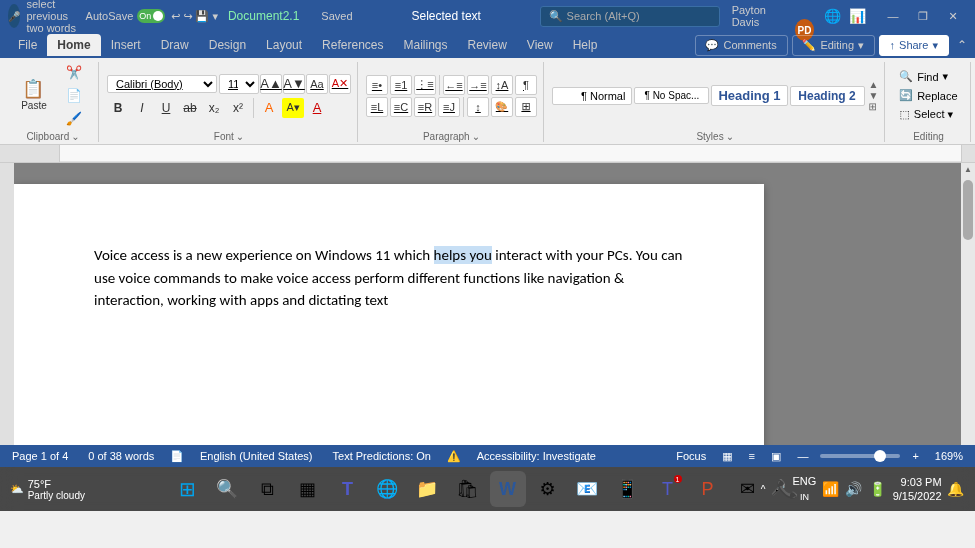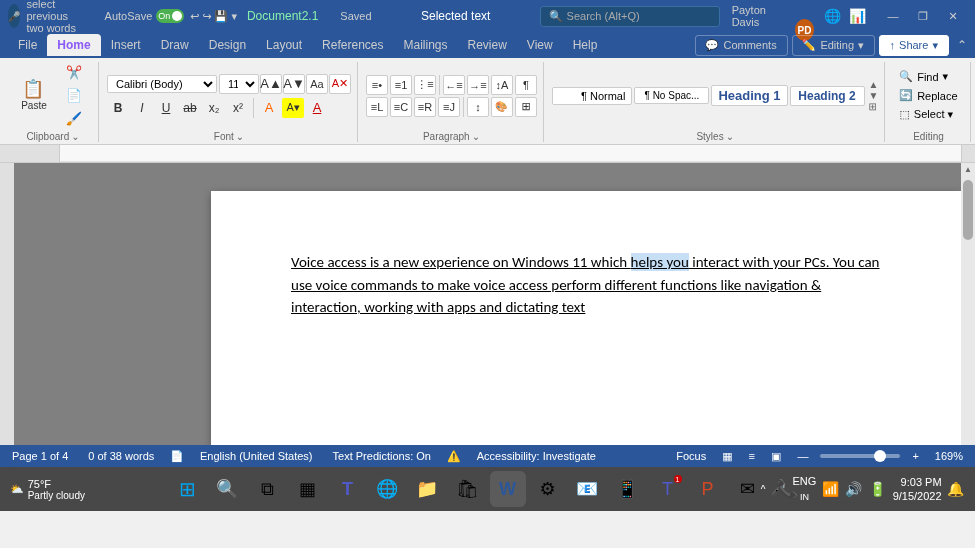--- a/index.html
+++ b/index.html
@@ -22,21 +22,21 @@
       width: 24px; height: 24px;
       background: #1f4e79;
       border-radius: 50%;
       display: flex; align-items: center; justify-content: center;
       color: white; font-size: 10px;
     }
 
     .voice-label { font-size: 11px; color: #ccc; }
 
     .autosave-container { display: flex; align-items: center; gap: 4px; font-size: 11px; }
-    .autosave-label { color: #ccc; margin-left: 19px; }
+    .autosave-label { color: #ccc; }
     .autosave-toggle {
       background: #4caf50;
       border-radius: 8px;
       width: 28px; height: 14px;
       display: flex; align-items: center;
       padding: 2px;
     }
     .toggle-dot { width: 10px; height: 10px; background: white; border-radius: 50%; margin-left: auto; }
 
     .quick-access { display: flex; gap: 3px; align-items: center; color: #ccc; font-size: 11px; }
@@ -80,21 +80,21 @@
       padding: 4px 10px;
       font-size: 12px;
       color: #ccc;
       cursor: pointer;
       border-radius: 4px 4px 0 0;
       height: 22px;
       display: flex; align-items: center;
     }
     .ribbon-tab.active {
       background: #f0f0f0;
-      color: #8b5cf6;
+      color: #404040;
       font-weight: 600;
     }
     .ribbon-right-tabs { margin-left: auto; display: flex; gap: 4px; align-items: center; }
     .ribbon-action-btn {
       padding: 3px 10px;
       font-size: 11px;
       color: #ccc;
       border: 1px solid rgba(255,255,255,0.3);
       border-radius: 3px;
       cursor: pointer;
@@ -131,21 +131,21 @@
       cursor: pointer; border-radius: 3px;
       font-size: 10px; color: #333;
       min-width: 36px; text-align: center;
       gap: 2px;
     }
     .ribbon-btn.large { min-width: 40px; }
     .ribbon-icon { font-size: 18px; line-height: 1; }
     .ribbon-icon-sm { font-size: 13px; }
 
     .font-controls { display: flex; flex-direction: column; gap: 2px; }
-    .font-row { display: flex; gap: 2px; align-items: center; }
+    .font-row { display: flex; gap: 2px; align-items: center; text-decoration: underline; }
     .font-select {
       background: white; border: 1px solid #ccc; border-radius: 2px;
       padding: 1px 4px; font-size: 11px; width: 110px; cursor: pointer;
     }
     .font-size-select {
       background: white; border: 1px solid #ccc; border-radius: 2px;
       padding: 1px 4px; font-size: 11px; width: 40px; cursor: pointer;
     }
     .small-btn {
       width: 22px; height: 20px;
@@ -201,21 +201,21 @@
     #main-area {
       display: flex;
       background: #808080;
       flex: 1;
       overflow: hidden;
       height: calc(548px - 32px - 26px - 82px - 18px - 22px - 44px);
       position: relative;
     }
 
     #scrollbar-left { width: 14px; background: #e0e0e0; }
-    #document-area { flex: 1; overflow-y: auto; padding: 28px 0; display: flex; justify-content: flex-end; text-decoration: underline; }
+    #document-area { flex: 1; overflow-y: auto; padding: 21px 0; display: flex; justify-content: flex-start; }
     #document {
       background: white;
       width: 750px;
       min-height: 900px;
       box-shadow: 0 2px 8px rgba(0,0,0,0.3);
       padding: 60px 80px;
       font-family: Calibri, Arial, sans-serif;
       font-size: 15px;
       line-height: 1.5;
       color: #000;

